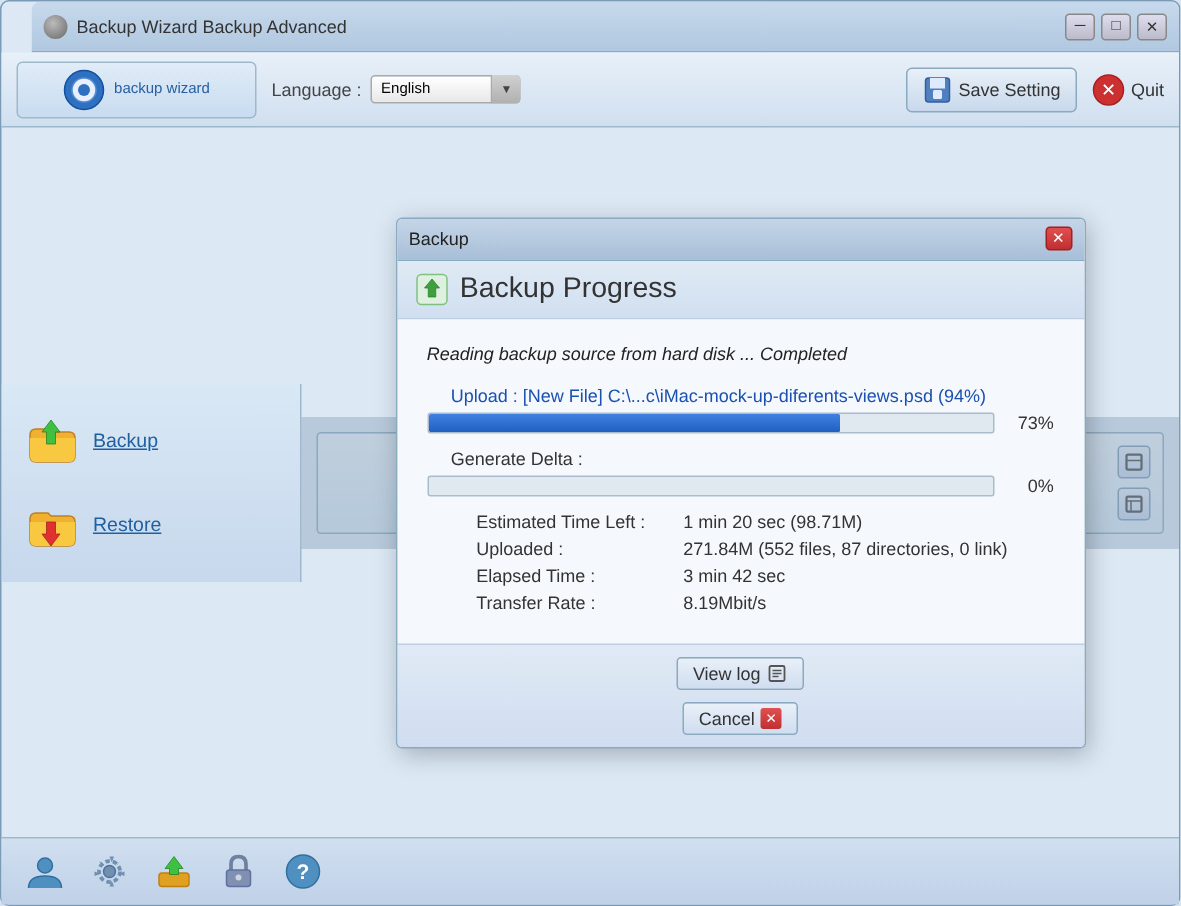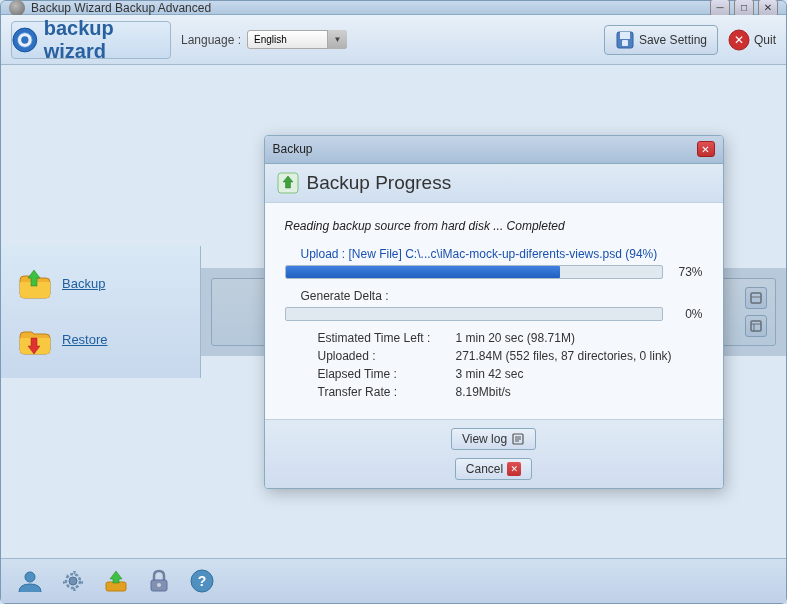--- a/index.html
+++ b/index.html
@@ -20,26 +20,27 @@
       border: 1px solid #7a9ab5;
       border-radius: 6px;
       position: relative;
       display: flex;
       flex-direction: column;
     }
 
     
     .title-bar {
       background: linear-gradient(to bottom, #c8d9ec, #b0c8e0);
-      height: 14px;
+      height: 34px;
       border-radius: 6px 6px 0 0;
       display: flex;
       align-items: center;
       padding: 0 8px;
       border-bottom: 1px solid #8aaac5;
+      margin-left: 20px;
     }
     .title-bar-icon {
       width: 16px;
       height: 16px;
       margin-right: 6px;
       background: radial-gradient(circle at 40% 35%, #bbb, #666);
       border-radius: 50%;
     }
     .title-bar-text {
       font-size: 12px;
@@ -83,23 +84,23 @@
       display: flex;
       align-items: center;
       justify-content: center;
       gap: 6px;
     }
     .logo-icon {
       width: 28px;
       height: 28px;
     }
     .logo-text {
-      font-size: 20px;
+      font-size: 10px;
       color: #2860a0;
-      font-weight: bold;
+      font-weight: normal;
     }
     .language-area {
       display: flex;
       align-items: center;
       gap: 6px;
       flex: 1;
     }
     .language-label {
       color: #444;
       font-size: 12px;

